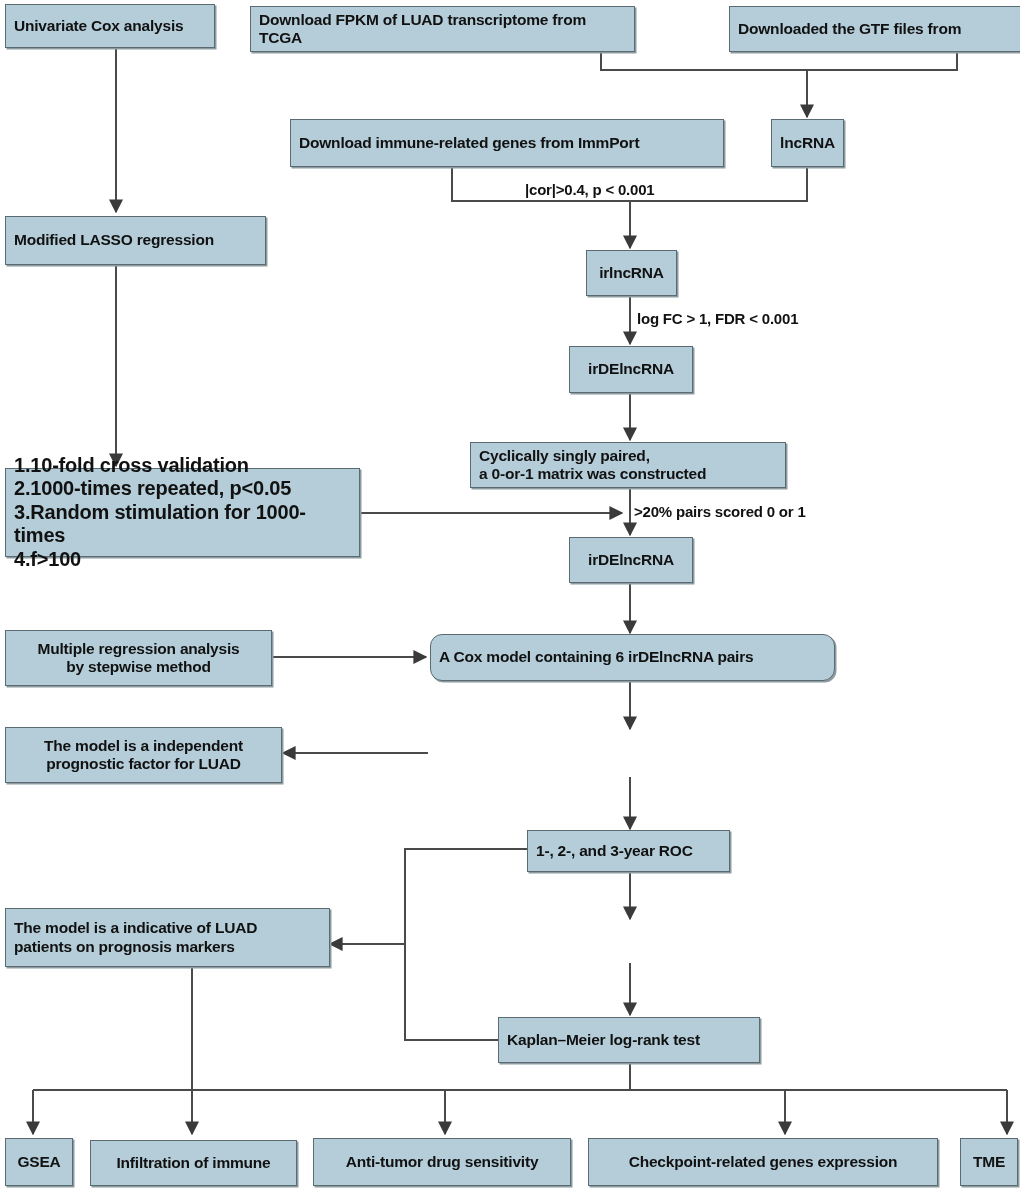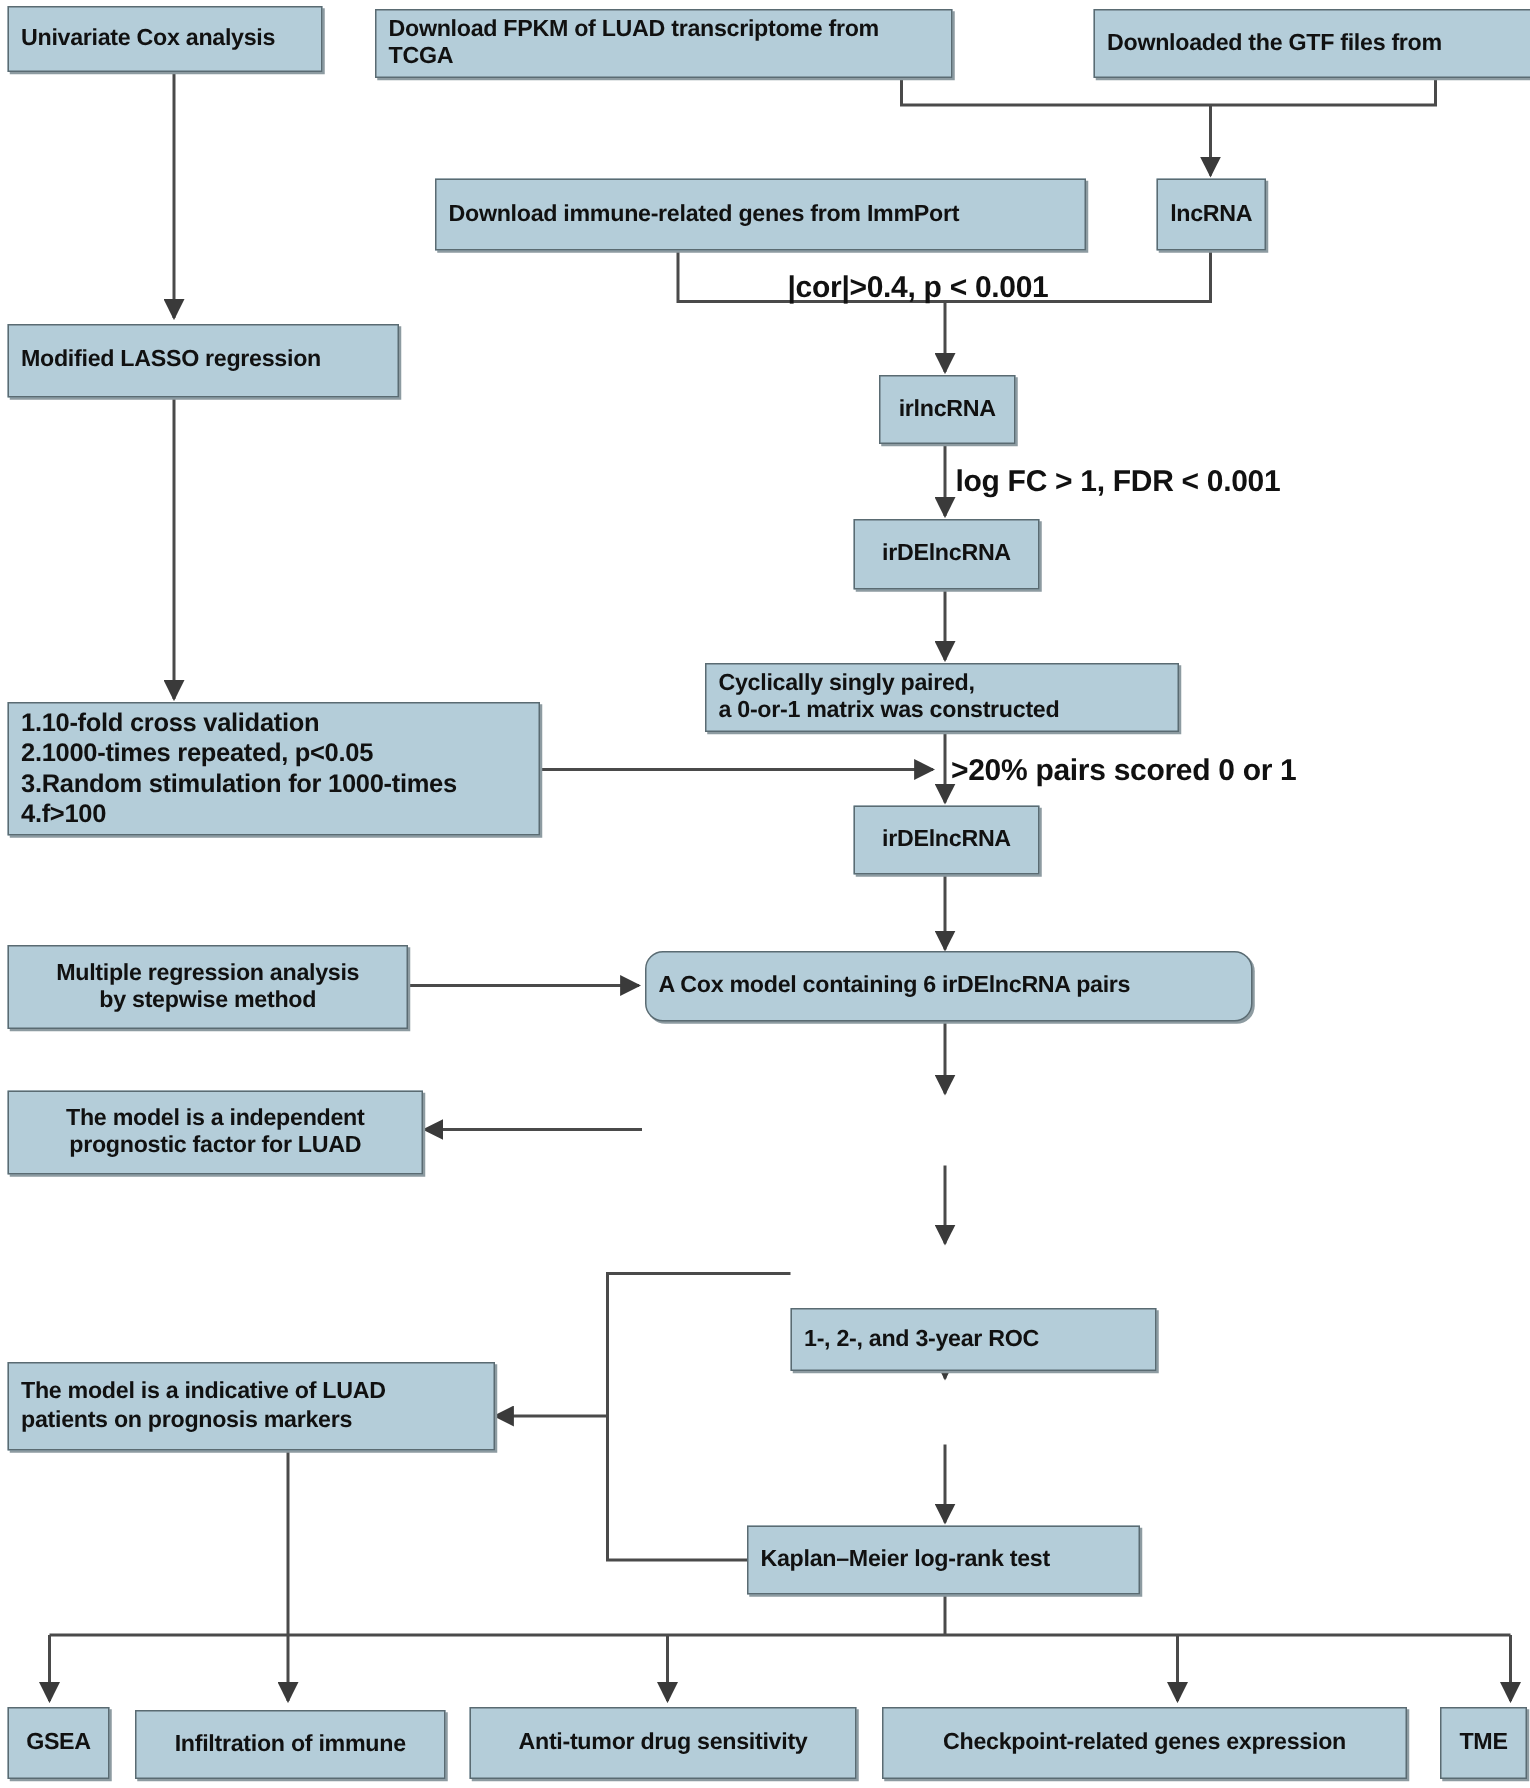--- a/index.html
+++ b/index.html
@@ -49,21 +49,21 @@
   }
   .node-text {
     white-space: pre-line;
     display: block;
     width: 100%;
   }
   .edge-label {
     position: absolute;
     color: #111111;
     font-weight: bold;
-    font-size: 20px;
+    font-size: 15px;
     letter-spacing: -0.2px;
     white-space: nowrap;
     background: transparent;
   }
 </style>
 </head>
 <body>
 
 <div id="flowchart-root">
 
@@ -151,21 +151,21 @@
 
   <div class="node" style="left:569px; top:346px; width:124px; height:47px;">
     <span class="node-text">irDElncRNA</span>
   </div>
 
   <div class="node left-align" style="left:470px; top:442px; width:316px; height:46px;">
     <span class="node-text">Cyclically singly paired,
 a 0-or-1 matrix was constructed</span>
   </div>
 
-  <div class="node left-align" style="left:5px; top:468px; width:355px; height:89px; font-size:17px;">
+  <div class="node left-align" style="left:5px; top:468px; width:355px; height:89px; font-size:20px;">
     <span class="node-text">1.10-fold cross validation
 2.1000-times repeated, p&lt;0.05
 3.Random stimulation for 1000-times
 4.f&gt;100</span>
   </div>
 
   <div class="node" style="left:569px; top:537px; width:124px; height:46px;">
     <span class="node-text">irDElncRNA</span>
   </div>
 
@@ -177,21 +177,21 @@
   <div class="node left-align" style="left:430px; top:634px; width:405px; height:47px;border-radius:12px;">
     <span class="node-text">A Cox model containing 6 irDElncRNA pairs</span>
   </div>
 
   <div class="node" style="left:5px; top:727px; width:277px; height:56px;">
     <span class="node-text">The model is a independent
 prognostic factor for LUAD</span>
   </div>
 
 
-  <div class="node left-align" style="left:527px; top:872px; width:244px; height:42px;">
+  <div class="node left-align" style="left:527px; top:830px; width:203px; height:42px;">
     <span class="node-text">1-, 2-, and 3-year ROC</span>
   </div>
 
   <div class="node left-align" style="left:5px; top:908px; width:325px; height:59px;">
     <span class="node-text">The model is a indicative of LUAD
 patients on prognosis markers</span>
   </div>
 
 
   <div class="node left-align" style="left:498px; top:1017px; width:262px; height:46px;">

